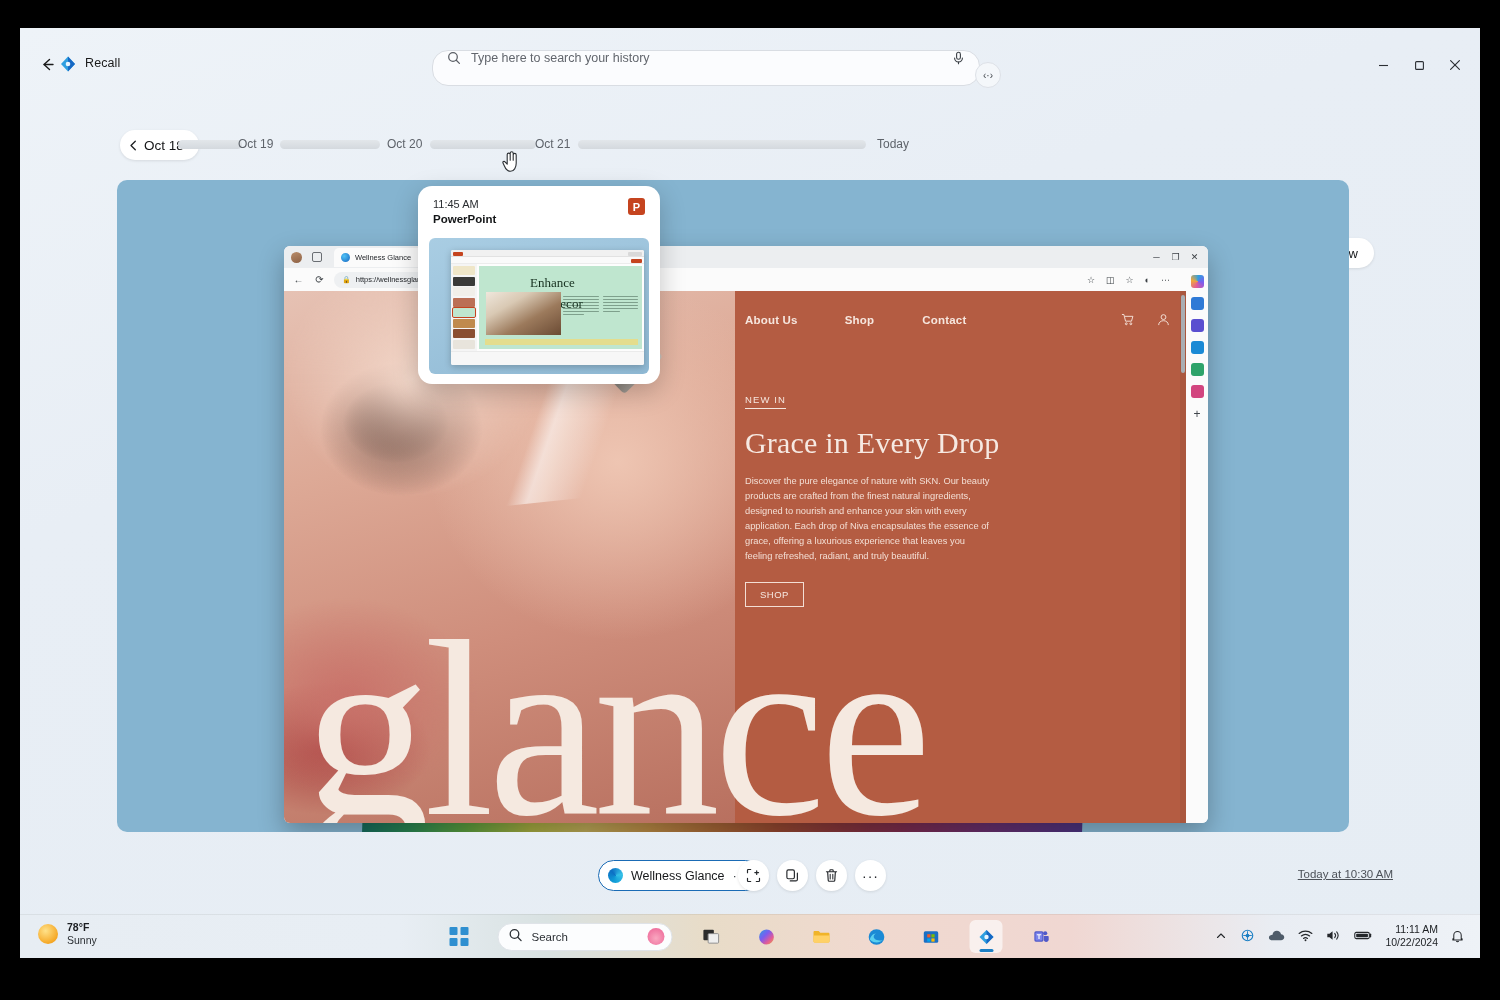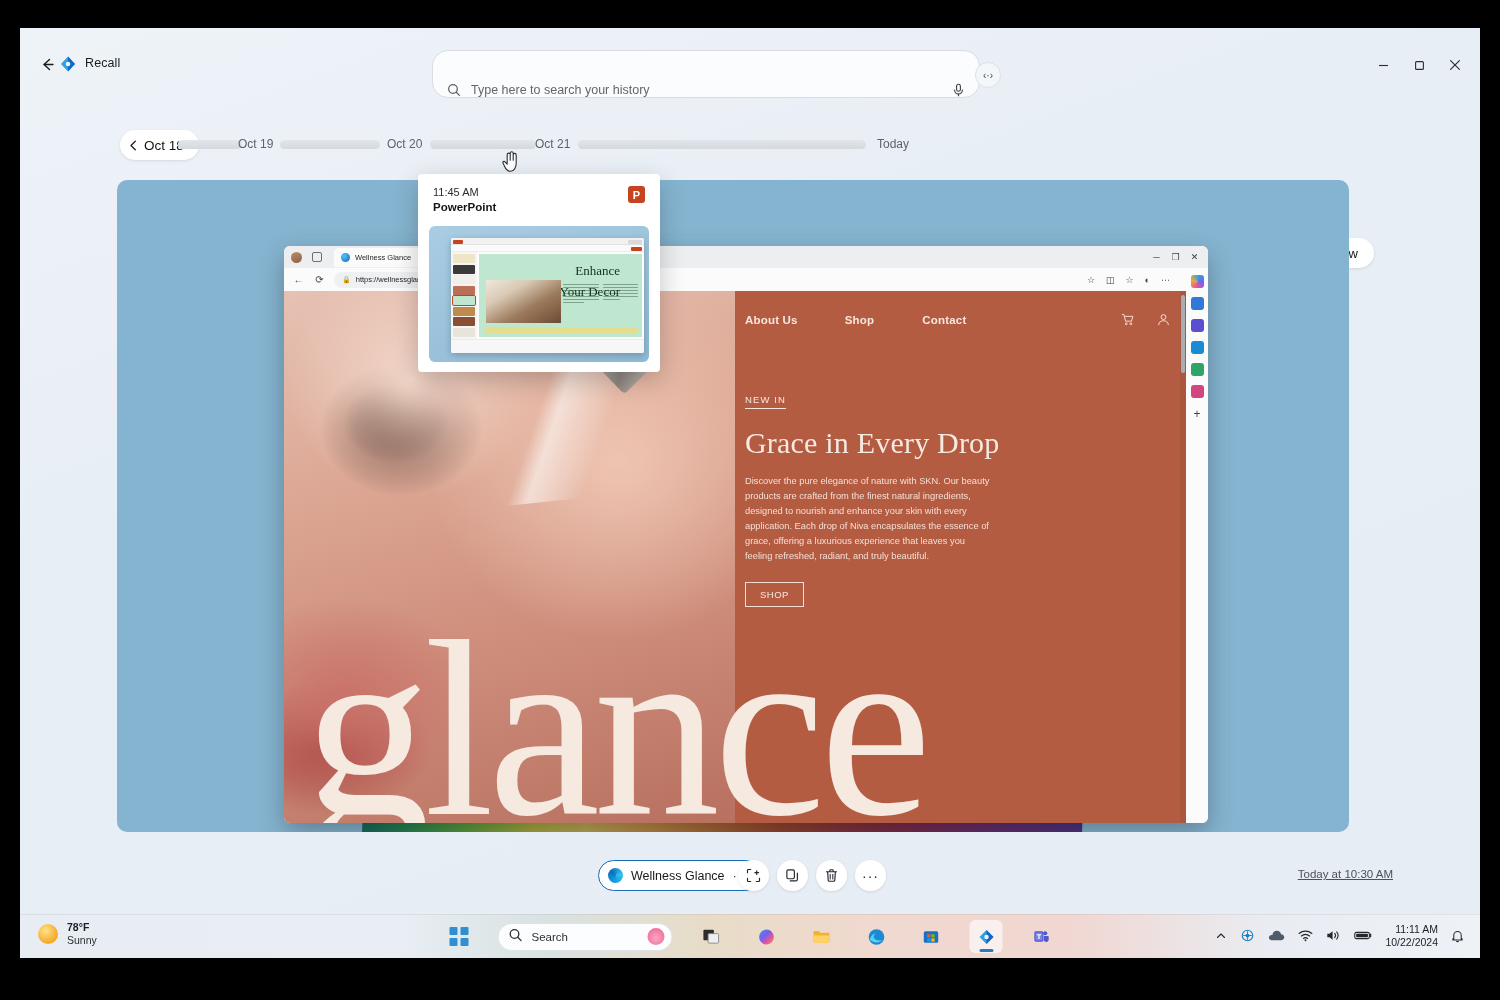--- a/index.html
+++ b/index.html
@@ -31,23 +31,23 @@
   }
   #recall-icon {
     position: absolute; left: 38px; top: 26px; width: 20px; height: 20px;
   }
   #recall-title {
     position: absolute; left: 65px; top: 28px;
     font-size: 12.5px; color: #1b1b1b; letter-spacing: .1px;
   }
   #searchbar {
     position: absolute; left: 412px; top: 22px;
-    width: 548px; height: 48px;
+    width: 548px; height: 36px;
     background: #fbfcfe; border: 1px solid #d9dde3; border-radius: 16px;
-    display: flex; align-items: flex-end;
+    display: flex; align-items: flex-start;
   }
   #searchbar .sicon { margin-left: 14px; color: #5b5f66; display:flex; }
   #searchbar .sph {
     margin-left: 10px; font-size: 12.5px; color: #62666d; flex: 1;
   }
   #searchbar .mic { margin-right: 14px; color: #3a3f45; display:flex; }
   #wide-btn {
     position: absolute; left: 955px; top: 34px;
     width: 26px; height: 26px; border-radius: 13px;
     border: 1px solid #dde1e7; background: #f4f7fa;
@@ -277,23 +277,23 @@
     position: absolute; right: 22px; top: 45px; width: 6px; bottom: 0;
     background: rgba(0,0,0,.05);
   }
   #br-scroll i {
     position:absolute; left:1px; top:4px; width:4px; height:78px;
     background:#a9aeb3; border-radius:2px; display:block;
   }
 
   
   #pp-card {
-    position: absolute; left: 398px; top: 146px;
+    position: absolute; left: 398px; top: 158px;
     width: 242px; height: 198px;
-    background: #fff; border-radius: 4px;
+    background: #fff; border-radius: 14px;
     box-shadow: 0 8px 26px rgba(0,0,0,.22);
     overflow: hidden;
   }
   #pp-time { position:absolute; left:15px; top:12px; font-size:11px; color:#2a2d31; }
   #pp-app  { position:absolute; left:15px; top:27px; font-size:11.5px; font-weight:700; color:#131517;text-align:center; }
   #pp-icon {
     position:absolute; right:15px; top:12px; width:17px; height:17px;
     border-radius:3px; background:#c5441f;
     display:flex; align-items:center; justify-content:center;
     color:#fff; font-size:11px; font-weight:700; font-family:"Liberation Sans",sans-serif;
@@ -320,21 +320,21 @@
                 background:#c5441f; border-radius:1px; }
   #pp-rail { position:absolute; left:0; top:14px; width:26px; bottom:14px; background:#f5f5f5;
              padding:2px; display:flex; flex-direction:column; gap:1.5px; }
   #pp-rail i { display:block; flex:1; border-radius:1px; }
   #pp-slide {
     position:absolute; left:28px; top:16px; right:2px; bottom:16px;
     background:#bfe6cf; padding:4px 6px; overflow:hidden;
   }
   #pp-slide .ttl {
     font-family:"Liberation Serif", serif; font-size:13px; line-height:1.12;
-    color:#16301f; text-align:right; margin-top:6px; margin-right:16px;
+    color:#16301f; text-align:center; margin-top:6px; margin-right:16px;
   }
   #pp-slide .photo {
     position:absolute; left:7px; top:26px; width:46%; height:52%;
     background: linear-gradient(150deg,#efe7dc 0%, #d9c9b4 30%, #9c7a5c 62%, #6b4b34 100%);
   }
   #pp-slide .cols {
     position:absolute; right:4px; top:30px; width:46%; display:flex; gap:4px;
   }
   #pp-slide .cols div { flex:1; }
   #pp-slide .cols i { display:block; height:1px; background:rgba(20,48,31,.38); margin-bottom:2px; border-radius:1px;}

